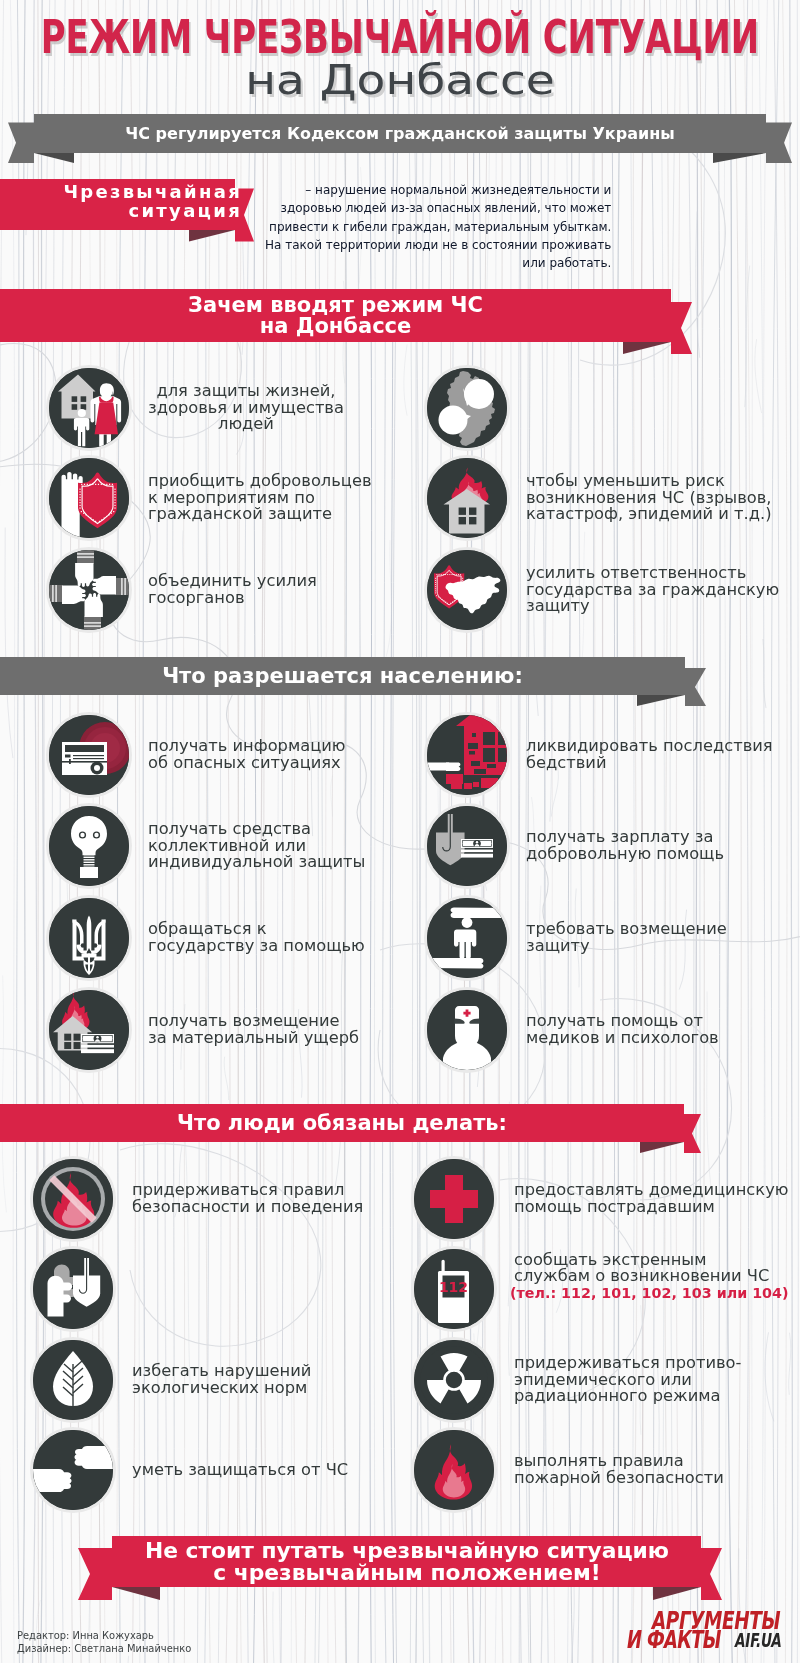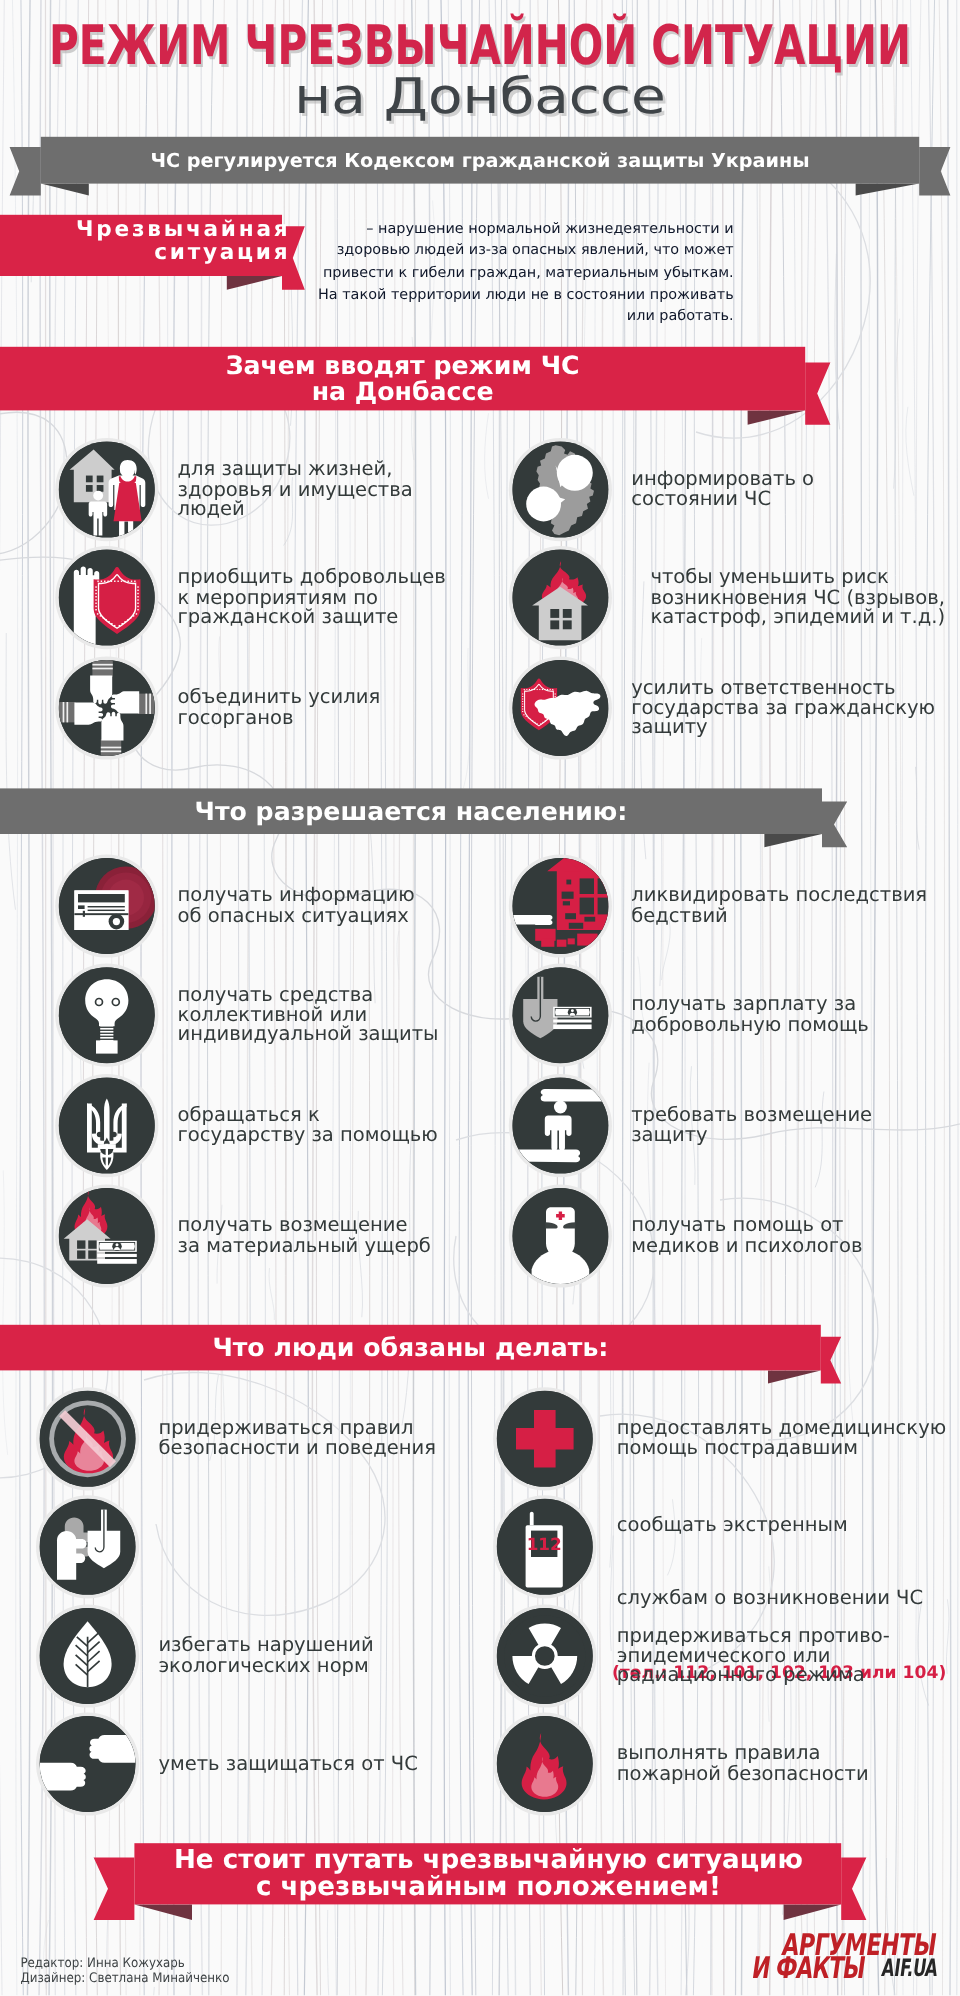--- a/index.html
+++ b/index.html
@@ -291,21 +291,21 @@
         <circle cx="32.8" cy="45" r="4.1" fill="#fff"></circle>
         <path d="M27.4 50h10.8c1.3 0 2.1.9 2.1 2.1v8.6c0 1-.7 1.7-1.6 1.7s-1.6-.7-1.6-1.7v-2.1h-.8v19.6h-3.1V64h-1.2v14.2h-3.1V58.6h-.8v2.1c0 1-.7 1.7-1.6 1.7s-1.6-.7-1.6-1.7v-8.6c0-1.2.8-2.1 2.1-2.1z" fill="#fff"></path>
         <path d="M57.3 15.3c4.7 0 7.6 2.7 7.6 7.3 0 2-.4 3.6-1.1 5-.5-1.3-.5-2.8-.3-4.3-1.2 1.5-3.4 2.2-6.2 2.2-2.3 0-4.1-.6-5.2-1.7-.3 1.2-.2 2.5.2 3.8-.9-1.4-1.4-3.1-1.4-5 0-4.6 2.3-7.3 6.4-7.3z" fill="#fff"></path>
         <ellipse cx="57.3" cy="23.2" rx="6.2" ry="7.2" fill="#fff"></ellipse>
         <path d="M50 28.3h14.6l5.2 2.4c1.5.7 2.3 1.9 2.3 3.6v18.3c0 1.2-.8 2-1.9 2s-1.9-.8-1.9-2V36.1h-1V57h-21V36.1h-1v16.5c0 1.2-.8 2-1.9 2s-1.9-.8-1.9-2V34.3c0-1.7.8-2.9 2.3-3.6z" fill="#fff"></path>
         <path d="M50.2 55h11.8v25h-4.3V66.5h-3V80h-4.5z" fill="#fff"></path>
         <path d="M51.3 28.6c.9 2.8 3.2 4.6 6 4.6s5.1-1.8 6-4.6l1.3.5-.2 3c-.1 1.6-1 2.6-2.6 2.6H52.8c-1.6 0-2.5-1-2.6-2.6l-.2-3z" fill="#d61f45"></path>
         <path d="M50.4 34.5h13.8l4.8 31.8H45.6z" fill="#d61f45"></path>
       </svg>
     </div>
-    <div class="rtext" style="left:148px;top:368px;">
+    <div class="rtext" style="left:148px;top:368px;align-items:center;">
       <span>для защиты жизней,</span>
       <span>здоровья и имущества</span>
       <span>людей</span>
     </div>
     <div class="ico" style="left:49px;top:458px;width:80px;height:80px;">
       <svg width="80" height="80" viewBox="0 0 80 80">
         <rect x="0" y="0" width="80" height="80" fill="#333a3a"></rect>
         <path d="M12.5 19c0-1.3.9-2.2 2.2-2.2s2.2.9 2.2 2.2v2.2h1.3v-5c0-1.3.9-2.2 2.2-2.2s2.2.9 2.2 2.2v5h1.3v-3.6c0-1.3.9-2.2 2.2-2.2s2.2.9 2.2 2.2v3.8h1.2v-1.4c0-1.2.9-2.1 2.1-2.1s2.1.9 2.1 2.1v16.6c0 9.5-3 13.8-3 20.3V80H12.5z" fill="#fff"></path>
         <g transform="translate(29,14) scale(0.93)">
           <path d="M0 11.5C9 13 15 9.5 19.3 1.6 20.1.1 21.9.1 22.7 1.6 27 9.5 33 13 42 11.5V38C42 46 33.5 52.5 21 60.5 8.5 52.5 0 46 0 38Z" fill="#d61f45"></path>
@@ -396,39 +396,35 @@
 <div class="ico" style="left:427px;top:368px;width:80px;height:80px;">
       <svg width="80" height="80" viewBox="0 0 80 80">
         <rect x="0" y="0" width="80" height="80" fill="#333a3a"></rect>
         <path d="M36 3 L41 4 L44 7 L43 10 L46 11 L48 8 L52 10 L53 14 L56 15 L57 19 L60 22 L59 26 L62 28 L63 33 L66 35 L65 39 L68 41 L67 45 L64 46 L65 50 L62 52 L63 56 L59 58 L58 62 L54 63 L53 68 L49 70 L47 74 L43 76 L39 78 L35 77 L33 74 L35 70 L32 68 L33 63 L30 61 L29 56 L26 54 L27 49 L24 47 L25 42 L22 40 L23 35 L21 32 L22 28 L20 25 L21 21 L24 20 L23 16 L27 14 L28 10 L32 8 L33 4 Z" fill="#9c9c9c"></path>
         <circle cx="52" cy="26" r="15" fill="#fff"></circle>
         <path d="M43 34 L36 20 L40 38Z" fill="#fff"></path>
         <circle cx="26" cy="52" r="14.5" fill="#fff"></circle>
         <path d="M37 46 L44 48 L34 56Z" fill="#fff"></path>
       </svg>
     </div>
-    <div class="rtext" style="left:526px;top:368px;">
-      <span>информировать о</span>
-      <span>состоянии ЧС</span>
-    </div>
     <div class="ico" style="left:427px;top:458px;width:80px;height:80px;">
       <svg width="80" height="80" viewBox="0 0 80 80">
         <rect x="0" y="0" width="80" height="80" fill="#333a3a"></rect>
         <g transform="translate(15,8) scale(0.70,0.50)">
           <path d="M36.5 3C33 11 36 16 40 20 45 25 48 29 46 33.5C50 35 54 33 56 30 57.5 35.5 58 41 56.5 45C58.5 43.5 60.5 42.5 62.5 42 61 47 63 51 65 55.5C68.5 63.5 65 72 56 77 51 79.8 45.5 81 40 81C34.5 81 29 79.8 24 77 15 72 11.5 63.5 15 55.5C17 51 19.5 47.5 19.5 42.5 21.3 43.7 22.8 45.2 24 47C23.3 40.5 25 32.5 29 27 32 23 36.5 14 36.5 3Z" fill="#d61f45"></path>
           <path d="M38.5 31C36.5 36 38.3 39 40.7 41.5 43.7 44.5 45.5 46.8 44.3 49.5C46.8 50.4 49.2 49.2 50.4 47.4 51.3 50.7 51.6 54 50.7 56.4C51.9 55.5 53.1 54.9 54.3 54.6 53.4 57.6 54.6 60 55.8 62.7C57.9 67.5 55.8 72.6 50.4 75.6 47.4 77.3 44.1 78 40.8 78C37.5 78 34.2 77.3 31.2 75.6 25.8 72.6 23.7 67.5 25.8 62.7C27 60 28.5 57.9 28.5 54.9 29.6 55.6 30.5 56.5 31.2 57.6C30.8 53.7 31.8 48.9 34.2 45.6 36 43.2 38.5 37.6 38.5 31Z" fill="#e8859a"></path>
         </g>
         <path d="M39.8 31 63 46.5 57.5 46.5 57.5 75.5 22 75.5 22 46.5 16.5 46.5Z" fill="#cdcdcd"></path>
         <rect x="31.6" y="49.5" width="7.4" height="7.4" fill="#333a3a"></rect>
         <rect x="31.6" y="59.0" width="7.4" height="7.4" fill="#333a3a"></rect>
         <rect x="42.0" y="49.5" width="7.4" height="7.4" fill="#333a3a"></rect>
         <rect x="42.0" y="59.0" width="7.4" height="7.4" fill="#333a3a"></rect>
       </svg>
     </div>
-    <div class="rtext" style="left:526px;top:458px;margin-left:16px;">
+    <div class="rtext" style="left:526px;top:458px;">
       <span>чтобы уменьшить риск</span>
       <span>возникновения ЧС (взрывов,</span>
       <span>катастроф, эпидемий и т.д.)</span>
     </div>
     <div class="ico" style="left:427px;top:550px;width:80px;height:80px;">
       <svg width="80" height="80" viewBox="0 0 80 80">
         <rect x="0" y="0" width="80" height="80" fill="#333a3a"></rect>
         <g transform="translate(7,15) scale(0.72)">
           <path d="M0 11.5C9 13 15 9.5 19.3 1.6 20.1.1 21.9.1 22.7 1.6 27 9.5 33 13 42 11.5V38C42 46 33.5 52.5 21 60.5 8.5 52.5 0 46 0 38Z" fill="#d61f45"></path>
           <path d="M4.4 15.2C11.6 16 17 13 20.6 7.6 20.8 7.3 21.2 7.3 21.4 7.6 25 13 30.4 16 37.6 15.2V37.4C37.6 43.6 30.6 49.2 21 55.4 11.4 49.2 4.4 43.6 4.4 37.4Z" fill="none" stroke="#fff" stroke-width="1.2"></path>
@@ -762,21 +758,21 @@
     </div>
     <div class="ico" style="left:414px;top:1249px;width:80px;height:80px;">
       <svg width="80" height="80" viewBox="0 0 80 80">
         <rect x="0" y="0" width="80" height="80" fill="#333a3a"></rect>
         <path d="M27.5 12.5c0-1 .7-1.7 1.6-1.7s1.6.7 1.6 1.7v9.6h-3.2z" fill="#fff"></path>
         <rect x="24" y="22" width="31" height="52" rx="1.5" fill="#fff"></rect>
         <rect x="28.5" y="26.5" width="22" height="22" fill="#333a3a"></rect>
         <text x="39.5" y="42.5" font-family="DejaVu Sans" font-weight="bold" font-size="14" fill="#d61f45" text-anchor="middle">112</text>
       </svg>
     </div>
-    <div class="rtext" style="left:514px;top:1293px;gap:45px;">
+    <div class="rtext" style="left:514px;top:1237px;">
       <span>сообщать экстренным</span>
       <span>службам о возникновении ЧС</span>
       <span class="red">(тел.: 112, 101, 102, 103 или 104)</span>
     </div>
     <div class="ico" style="left:414px;top:1340px;width:80px;height:80px;">
       <svg width="80" height="80" viewBox="0 0 80 80">
         <rect x="0" y="0" width="80" height="80" fill="#333a3a"></rect>
         <circle cx="40" cy="40" r="34" fill="#333a3a"></circle>
         <path d="M26.50 16.62 A27 27 0 0 1 53.50 16.62 L44.75 31.77 A9.5 9.5 0 0 0 35.25 31.77 Z" fill="#fff"></path>
         <path d="M67.00 40.00 A27 27 0 0 1 53.50 63.38 L44.75 48.23 A9.5 9.5 0 0 0 49.50 40.00 Z" fill="#fff"></path>

